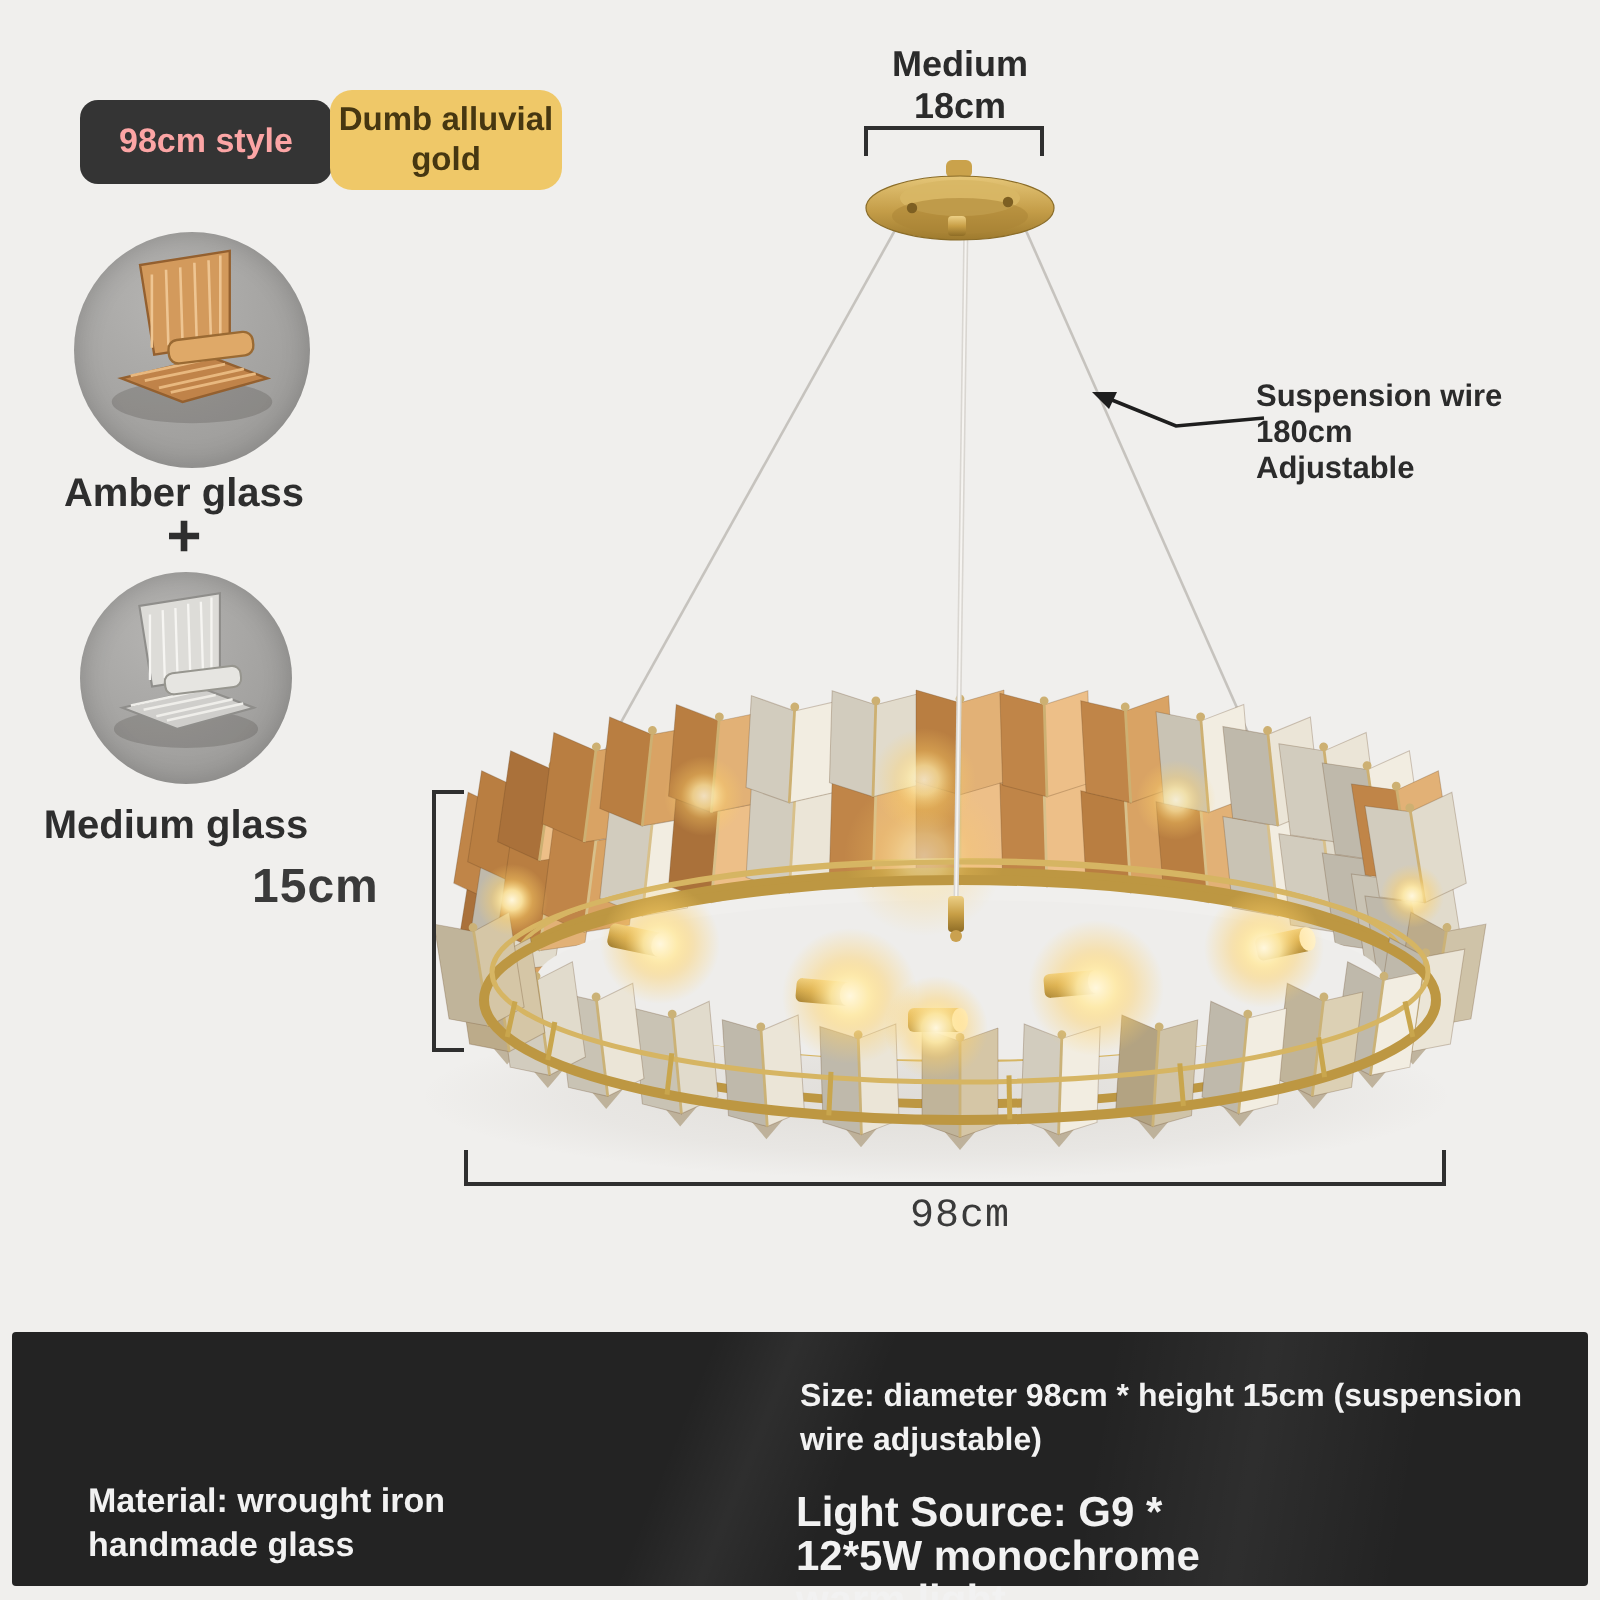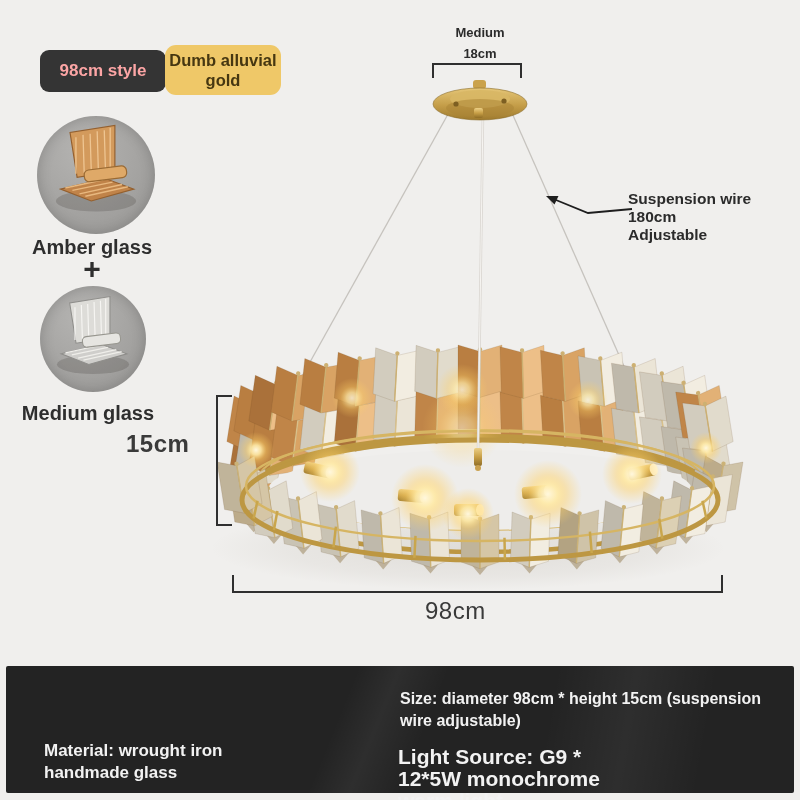--- a/index.html
+++ b/index.html
@@ -17,24 +17,24 @@
   .thumb{border-radius:50%;background:radial-gradient(circle at 38% 30%, #b4b3b1, #9e9d9b 75%);
     box-shadow:inset 0 0 14px rgba(0,0,0,0.18);overflow:hidden;}
   .thumb-1{left:37px;top:116px;width:118px;height:118px;}
   .thumb-2{left:40px;top:286px;width:106px;height:106px;}
   .thumb-label{font-weight:700;font-size:20px;color:#2e2e2e;text-align:center;}
   .lbl-amber{left:12px;top:236px;width:160px;}
   .lbl-clear{left:8px;top:402px;width:160px;}
   .plus{left:70px;top:252px;width:44px;text-align:center;font-size:30px;font-weight:600;color:#2e2e2e;}
   
   .dim{color:#2b2b2b;white-space:pre-line;}
-  .dim-medium{left:417px;top:22px;width:126px;text-align:center;font-weight:700;font-size:13px;line-height:21px;}
+  .dim-medium{left:417px;top:22px;width:126px;text-align:center;font-weight:700;font-size:18px;line-height:21px;}
   .dim-susp{left:628px;top:190px;font-weight:700;font-size:15.5px;line-height:18px;}
   .dim-15{left:126px;top:430px;font-size:24px;font-weight:700;color:#3a3a3a;letter-spacing:0.5px;}
-  .dim-98{left:425px;top:597px;width:110px;text-align:left;font-size:24px;font-weight:400;color:#3a3a3a;letter-spacing:0.5px;}
+  .dim-98{left:425px;top:597px;width:110px;text-align:center;font-size:20px;font-weight:400;color:#3a3a3a;letter-spacing:0.5px;font-family:Liberation Mono, monospace;}
   
   .specbar{left:6px;top:666px;width:788px;height:127px;background-color:#232323;border-radius:2px;
     background-image:linear-gradient(112deg, rgba(255,255,255,0) 42%, rgba(255,255,255,0.05) 47%, rgba(255,255,255,0) 53%),
                      linear-gradient(100deg, rgba(255,255,255,0) 68%, rgba(255,255,255,0.05) 78%, rgba(255,255,255,0) 88%);}
   .spec{position:absolute;color:#f2f2f2;font-weight:700;}
   .spec-model{left:38px;top:32px;width:220px;font-size:17px;line-height:22px;}
   .spec-material{left:38px;top:74px;width:200px;font-size:17px;line-height:22px;}
   .spec-size{left:394px;top:22px;width:390px;font-size:16px;line-height:22px;}
   .spec-light{left:392px;top:80px;width:240px;font-size:21px;line-height:22px;}
 </style>

